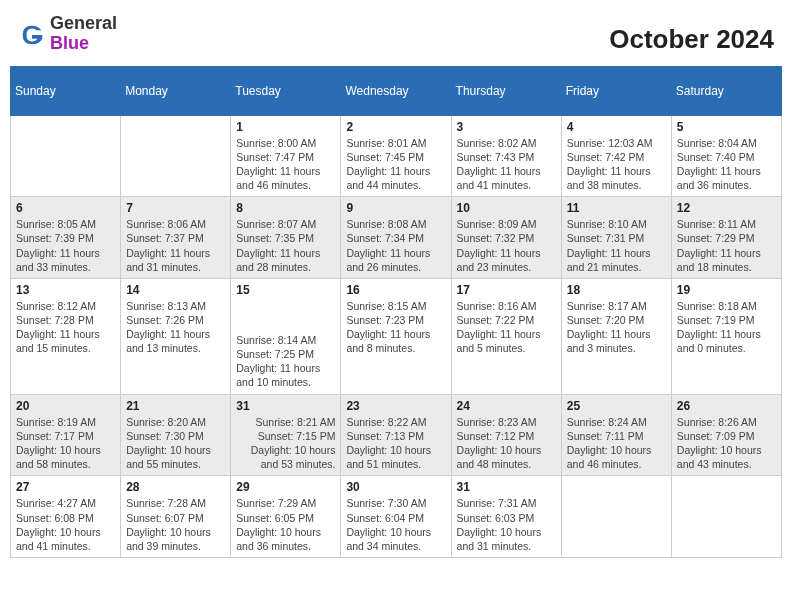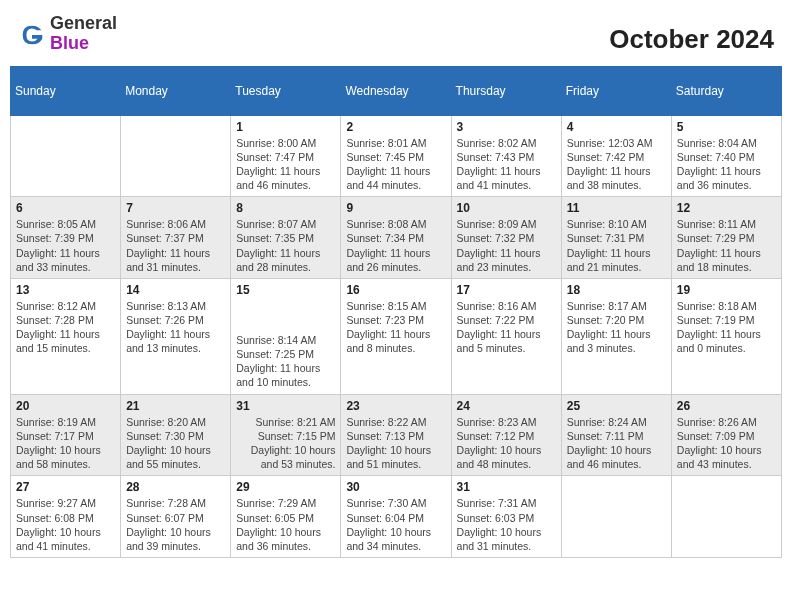--- a/index.html
+++ b/index.html
@@ -295,21 +295,21 @@
         <td>
           <span class="day-number">26</span>
           <div class="day-info" style="white-space: pre-line;">Sunrise: 8:26 AM
 Sunset: 7:09 PM
 Daylight: 10 hours and 43 minutes.</div>
         </td>
       </tr>
       <tr>
         <td>
           <span class="day-number">27</span>
-          <div class="day-info" style="white-space: pre-line;">Sunrise: 9:27 AM
+          <div class="day-info" style="white-space: pre-line;">Sunrise: 4:27 AM
 Sunset: 6:08 PM
 Daylight: 10 hours and 41 minutes.</div>
         </td>
         <td>
           <span class="day-number">28</span>
           <div class="day-info" style="white-space: pre-line;">Sunrise: 7:28 AM
 Sunset: 6:07 PM
 Daylight: 10 hours and 39 minutes.</div>
         </td>
         <td>

